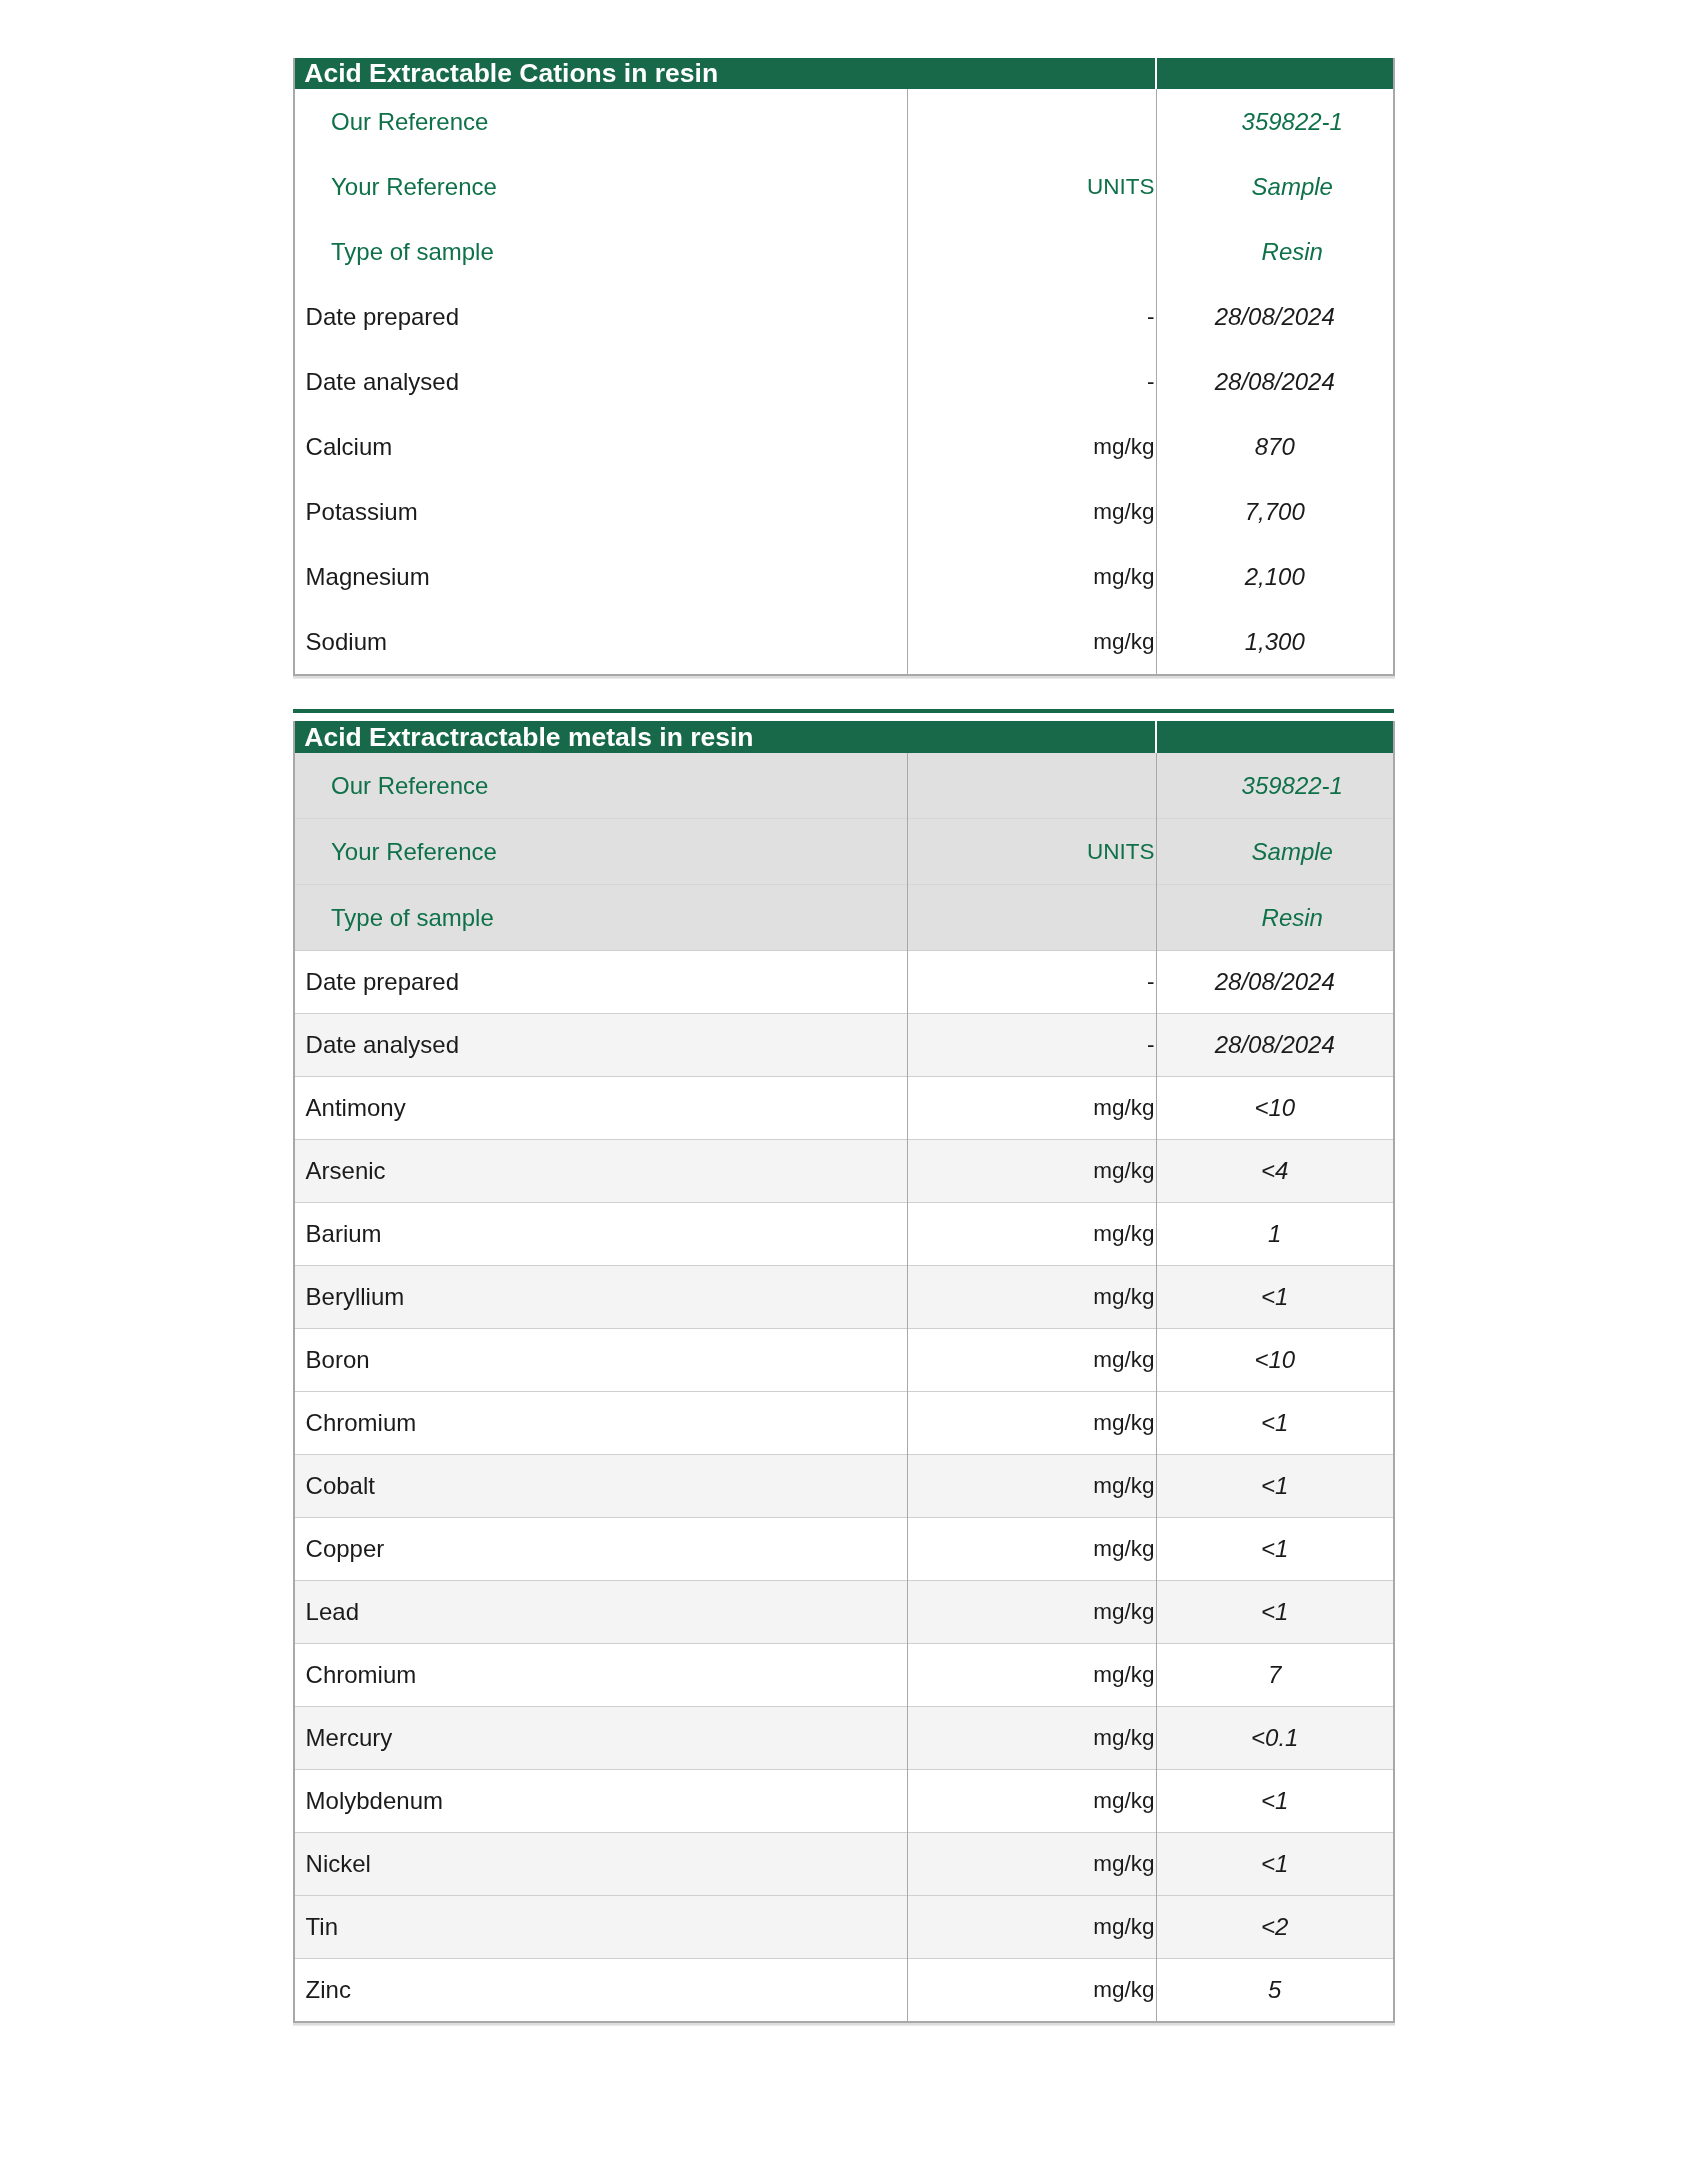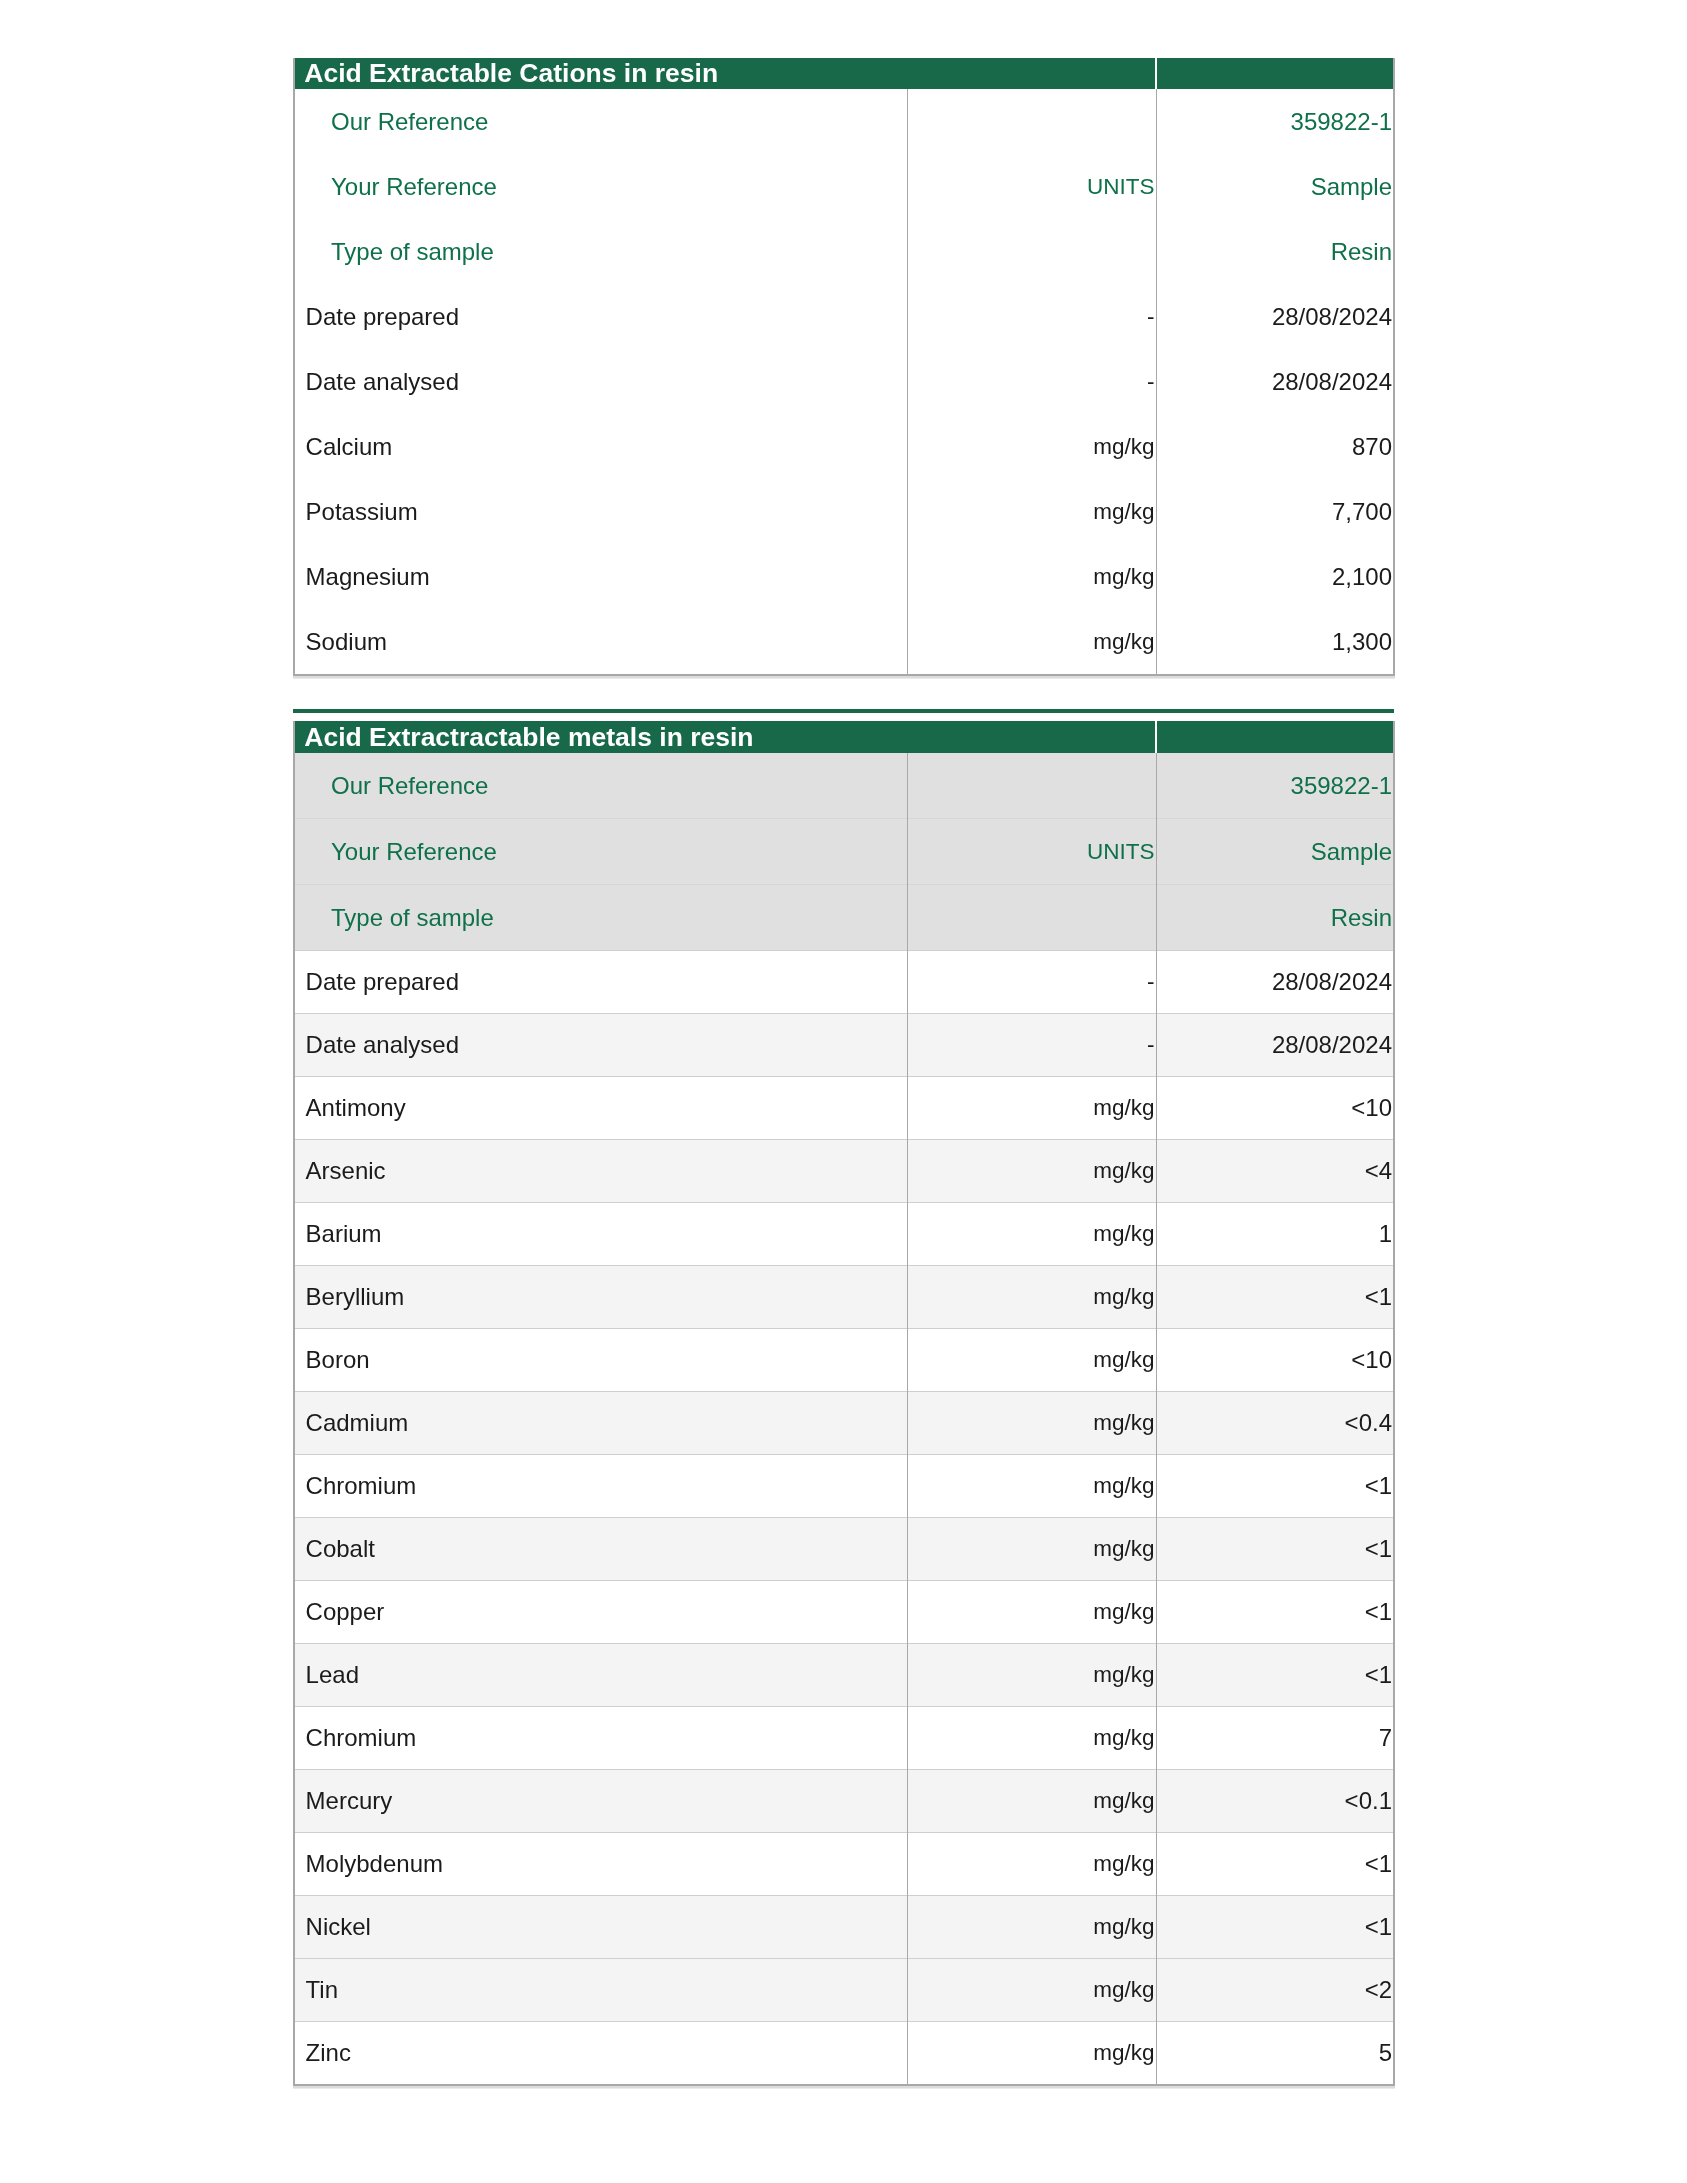--- a/index.html
+++ b/index.html
@@ -51,21 +51,21 @@
   td{
     vertical-align:middle;
     font-size:24px;
     background:#ffffff;
   }
   .t1 tbody td{height:63px;}
   .t2 tbody td{height:60px;}
   .t2 tbody tr.band-refshade td{height:63px;}
   .c-label{text-align:left;padding-left:10.6px;border-right:1.3px solid var(--grid-border);}
   .c-units{text-align:right;font-size:22.5px;border-right:1.3px solid var(--grid-border);}
-  .c-value{text-align:right;}
+  .c-value{text-align:center;font-style:italic;}
   tr.band-ref td, tr.band-refshade td{color:var(--green-text);padding-left:36px;}
   tr.band-refshade td{background:var(--shaded-band);}
   tr.band-stripe td{background:var(--stripe);}
   .t2 tbody tr + tr td{border-top:1.3px solid var(--row-line);}
   .t2 tbody tr.band-refshade + tr.band-refshade td{border-top-color:var(--band-line);}
 </style>
 </head>
 <body>
 
 <div class="page">
@@ -189,25 +189,20 @@
         <tr class="band-stripe">
           <td class="c-label">Beryllium</td>
           <td class="c-units">mg/kg</td>
           <td class="c-value">&lt;1</td>
         </tr>
         <tr class="band-white">
           <td class="c-label">Boron</td>
           <td class="c-units">mg/kg</td>
           <td class="c-value">&lt;10</td>
         </tr>
-        <tr class="band-stripe">
-          <td class="c-label">Cadmium</td>
-          <td class="c-units">mg/kg</td>
-          <td class="c-value">&lt;0.4</td>
-        </tr>
         <tr class="band-white">
           <td class="c-label">Chromium</td>
           <td class="c-units">mg/kg</td>
           <td class="c-value">&lt;1</td>
         </tr>
         <tr class="band-stripe">
           <td class="c-label">Cobalt</td>
           <td class="c-units">mg/kg</td>
           <td class="c-value">&lt;1</td>
         </tr>

